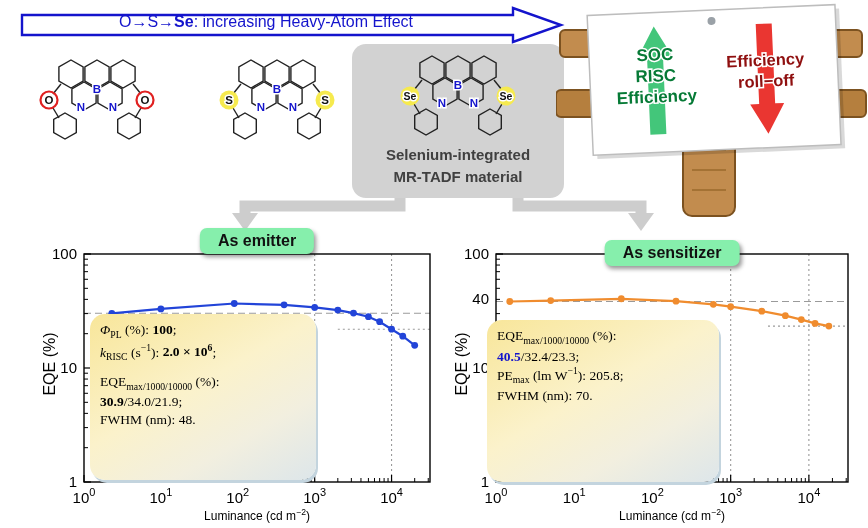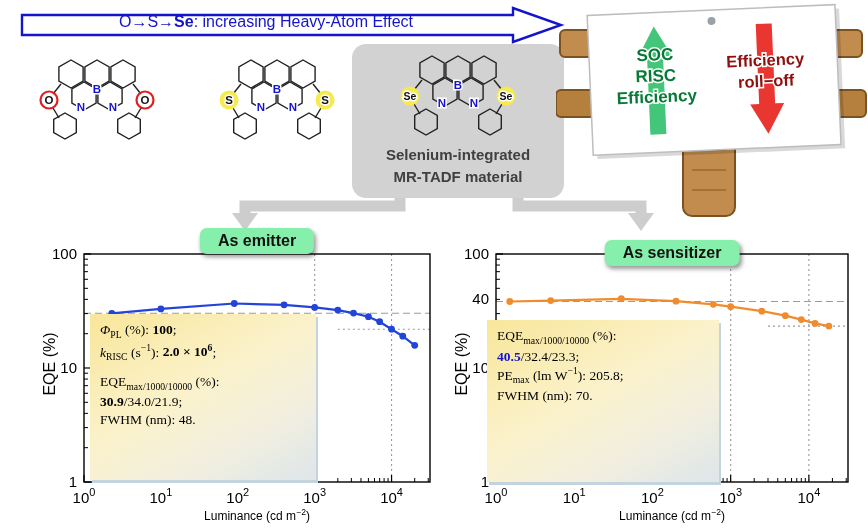--- a/index.html
+++ b/index.html
@@ -23,21 +23,21 @@
   
   .chart{position:absolute;width:412px;height:298px;}
   #chart-0{left:28px;top:230px;}
   #chart-1{left:440px;top:230px;width:418px;}
   .chart-title{position:absolute;top:-2px;transform:translateX(-50%);background:#86efac;border-radius:7px;padding:4px 18px;font-weight:bold;font-size:16px;color:#111;box-shadow:2px 3px 4px rgba(0,0,0,.4);white-space:nowrap;}
   #chart-0 .chart-title{left:229px;}
   #chart-1 .chart-title{left:232px;margin-top:12px;}
   .ytitle{position:absolute;left:-48px;top:125px;width:140px;text-align:center;font-size:16px;transform:rotate(-90deg);color:#000;}
   .xtitle{position:absolute;left:56px;top:277px;width:346px;text-align:center;font-size:12px;color:#000;}
   #chart-1 .xtitle{width:352px;}
-  .stats{position:absolute;background:linear-gradient(150deg,#f8e69a 0%,#fbf2cb 45%,#f2efdf 72%,#dde6ea 100%);box-shadow:2px 3px 0 #c3d4de;padding:7px 10px;font-family:"Liberation Serif",serif;font-size:13.5px;line-height:1.32;color:#000;}
+  .stats{position:absolute;background:linear-gradient(150deg,#f8e69a 0%,#fbf2cb 45%,#f2efdf 72%,#dde6ea 100%);box-shadow:2px 3px 0 #c3d4de;padding:7px 10px;font-family:"Liberation Serif",serif;font-size:13.5px;line-height:1.32;color:#000;border-radius:15px;}
   #chart-0 .stats{left:62px;top:84px;width:206px;height:152px;}
   #chart-1 .stats{left:47px;top:90px;width:212px;height:148px;}
   .stats .line:empty{height:9px;}
   .stats sub,.stats sup,.xtitle sub,.xtitle sup{font-size:0.72em;}
   .stats b{font-weight:bold;}
 </style>
 </head>
 <body>
 
 <div class="page">

